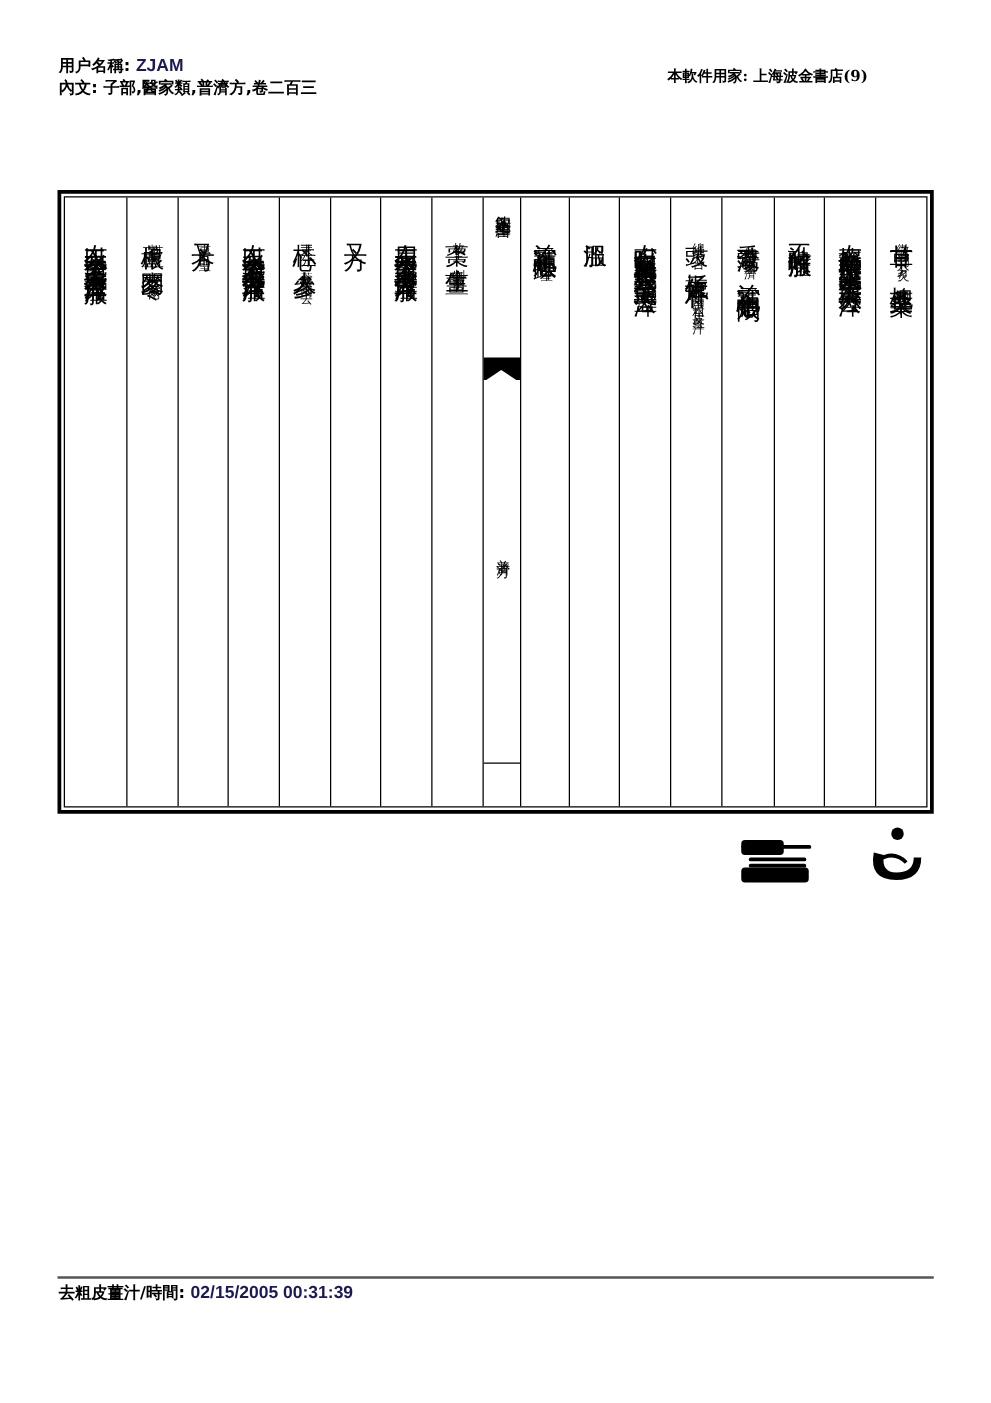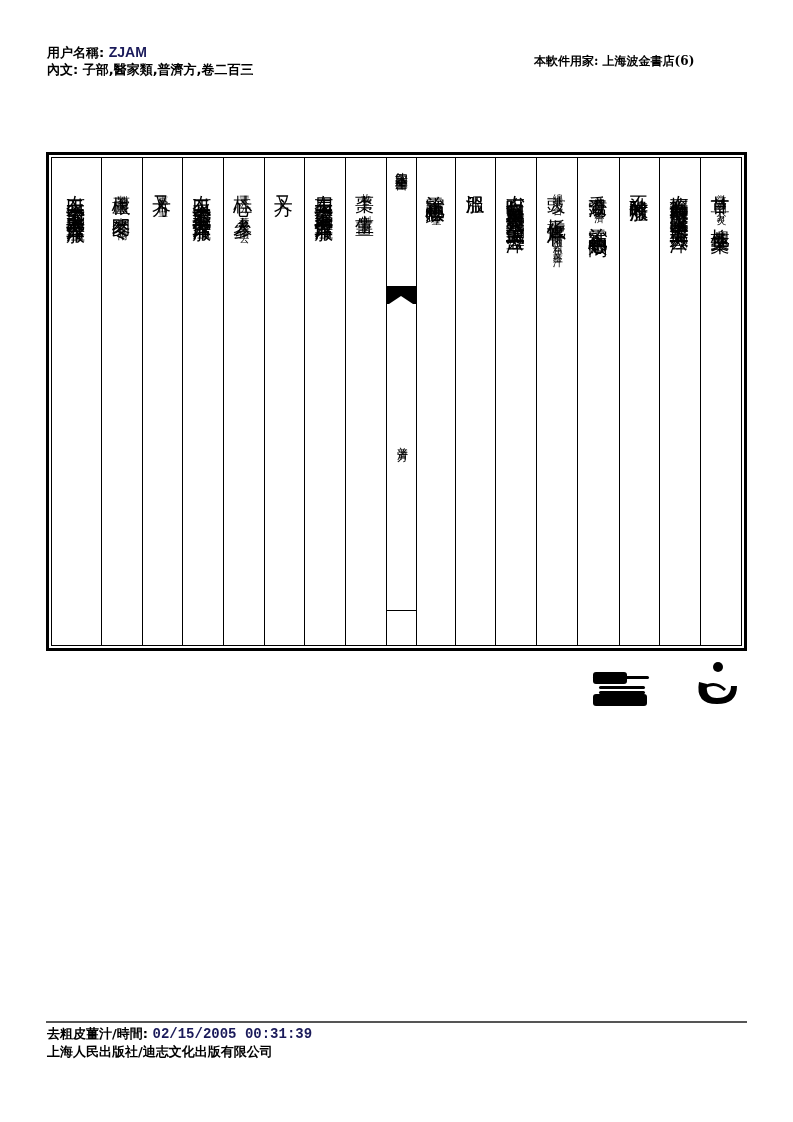--- a/index.html
+++ b/index.html
@@ -34,38 +34,38 @@
   .banxin .bottom-line { position:absolute; left:0; right:0; top:452px; border-top:1px solid #000; }
 
   .logos { position:absolute; left:593px; top:660px; width:150px; height:48px; }
   .logo-books { position:absolute; left:0; top:8px; width:60px; height:38px; }
   .logo-books div { position:absolute; background:#000; border-radius:3px; }
   .logo-circle { position:absolute; left:98px; top:0; width:50px; height:48px; }
 
   .footer-rule { position:absolute; left:46px; top:1021px; width:701px; border-top:2px solid #555; }
   .footer { position:absolute; left:47px; top:1025px; font-family:"DejaVu Sans","Liberation Sans",sans-serif;
             font-size:13px; font-weight:bold; line-height:17px; }
-  .footer .val { color:#1a1a5a; font-family:Liberation Mono, monospace; font-size:14px; }
+  .footer .val { color:#1a1a5a; font-family:Liberation Sans, sans-serif; font-size:14px; }
 </style>
 </head>
 <body>
 
 <div class="hdr-left">
   <div>
     <span>用户名稱:</span>
     <span class="user-val">ZJAM</span>
   </div>
   <div>
     <span>內文:</span>
     <span>子部,醫家類,普濟方,卷二百三</span>
   </div>
 </div>
 
 <div class="hdr-right">
-  <div>本軟件用家: 上海波金書店(6)</div>
+  <div>本軟件用家: 上海波金書店(9)</div>
 </div>
 
 <div class="frame">
   <div class="frame-inner">
     <div class="cols" id="cols">
         <div class="col" style="width: 41px;">
           <div class="vt" style="left: 50%; transform: translateX(-50%);"><span class="seg">甘草</span><span style="display: inline-flex; flex-direction: row-reverse; font-size: 10px; letter-spacing: 4px; line-height: 11px; margin: 3px 0px;">
               <span style="writing-mode: vertical-rl;">一分炙</span>
               <span style="writing-mode: vertical-rl;">微赤剉</span>
             </span><span class="seg">槐葉</span><span class="seg">桑葉</span><span style="display: inline-flex; flex-direction: row-reverse; font-size: 10px; letter-spacing: 4px; line-height: 11px; margin: 3px 0px;">
@@ -177,14 +177,13 @@
     <path d="M12 28 Q24 20 34 30" stroke="#000" stroke-width="3" fill="none"></path>
   </svg>
 </div>
 
 <div class="footer-rule"></div>
 <div class="footer">
   <div>
     <span>去粗皮薑汁/時間:</span>
     <span class="val">02/15/2005 00:31:39</span>
   </div>
-  <div>上海人民出版社/迪志文化出版有限公司</div>
 </div>
 
 </body></html>

